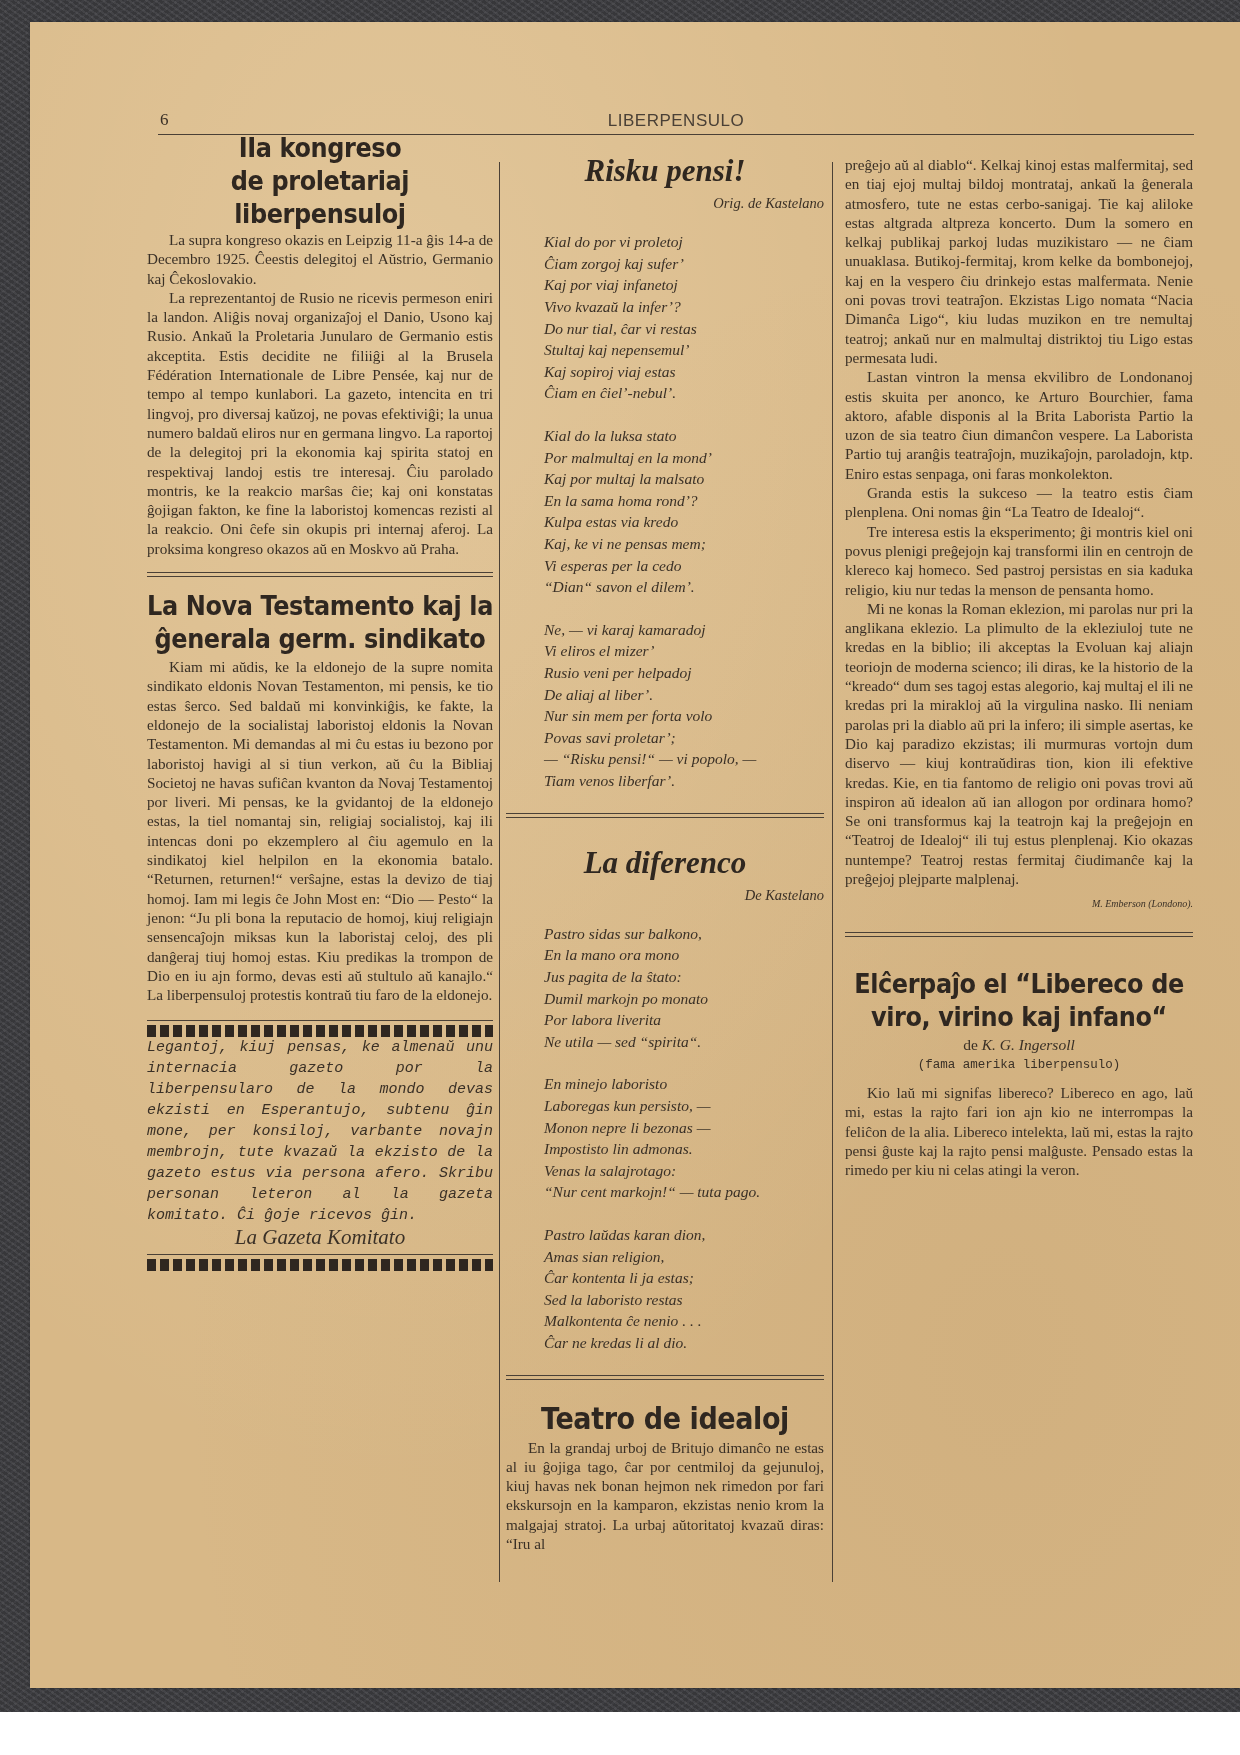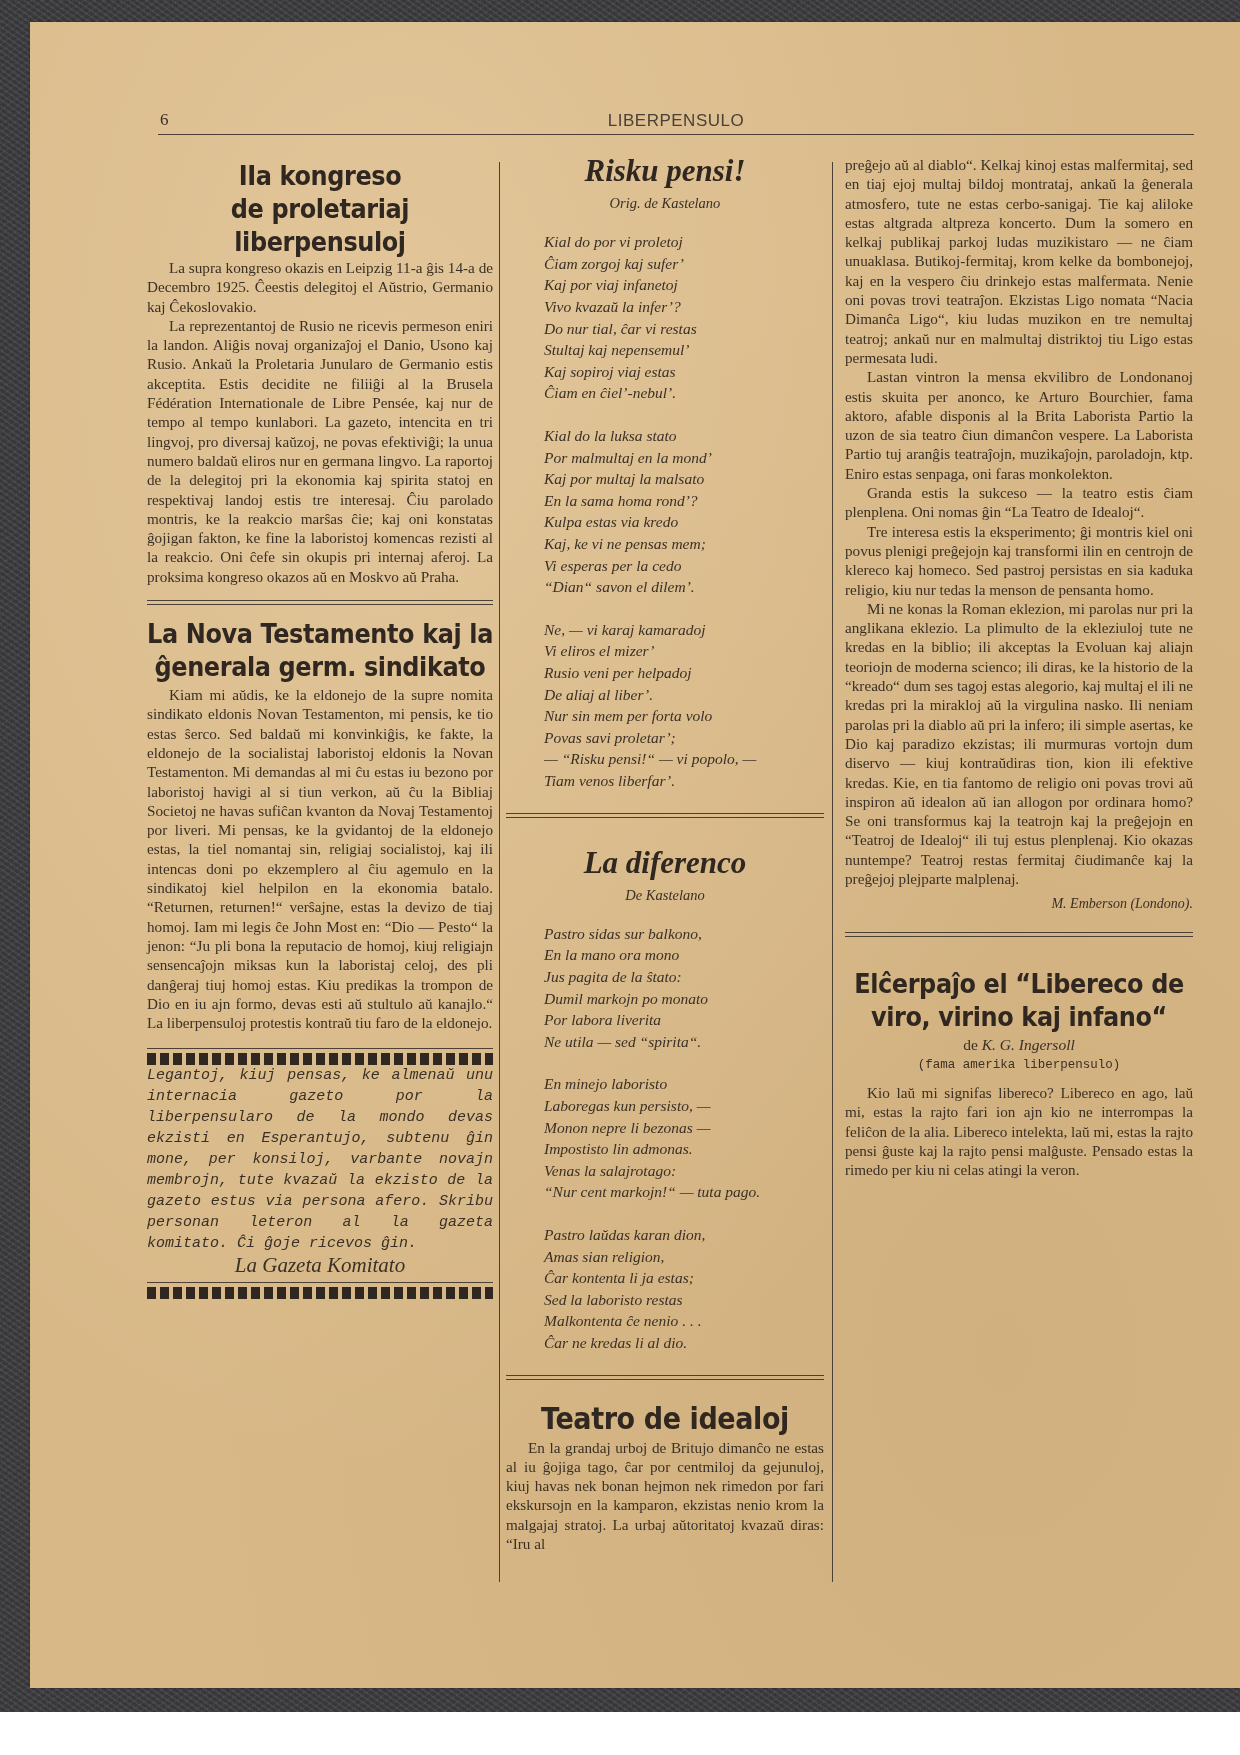--- a/index.html
+++ b/index.html
@@ -30,47 +30,47 @@
   }
   .page-number { position: absolute; left: 2px; top: 0px; font-size: 17px; }
   .paper-title {
     position: absolute; left: 0; right: 0; top: 1px; text-align: center;
     font-family: "Liberation Sans", "DejaVu Sans", sans-serif;
     font-size: 17px; letter-spacing: 0.5px; color: #4a4036;
   }
   .col { position: absolute; font-size: 15.2px; line-height: 19.3px; text-align: justify; }
   .col p { margin: 0; text-indent: 22px; }
   .col p.noindent { text-indent: 0; }
-  .col-1 { left: 147px; top: 164px; width: 346px; }
+  .col-1 { left: 147px; top: 136px; width: 346px; }
   .col-2 { left: 506px; top: 150px; width: 318px; }
   .col-3 { left: 845px; top: 155px; width: 348px; }
   .vrule { position: absolute; width: 0; border-left: 1.3px solid #4a4036; }
   .vr-1 { left: 499px; top: 162px; height: 1420px; }
   .vr-2 { left: 832px; top: 162px; height: 1420px; }
   .headline {
     font-family: "DejaVu Sans", "Liberation Sans", sans-serif; font-weight: bold;
     text-align: center; font-size: 24px; line-height: 30px; color: #2f2720;
     letter-spacing: -0.4px; transform: scaleY(1.1); margin: 0 0 4px 0;
   }
   .poem-title {
     font-family: "Liberation Serif", "DejaVu Serif", serif; font-style: italic; font-weight: bold;
     text-align: center; font-size: 31px; line-height: 38px; color: #2f2720; margin: 2px 0 4px 0;
   }
-  .byline { text-align: center; font-style: italic; font-size: 14.5px; margin-bottom: 18px; }
+  .byline { text-align: right; font-style: italic; font-size: 14.5px; margin-bottom: 18px; }
   .stanza { margin: 0 0 21px 38px; font-style: italic; font-size: 15.5px; line-height: 21.6px; }
   .stanza div { white-space: nowrap; }
   .double-rule { border-top: 1.3px solid #4a4036; border-bottom: 1.3px solid #4a4036; height: 3px; margin: 0; }
   .dash-bar {
     height: 12px;
     background: repeating-linear-gradient(90deg, #2f2720 0 9px, transparent 9px 13px);
     border-top: 1.3px solid #4a4036; padding-top: 4px; background-clip: content-box;
   }
   .notice { font-style: italic; font-size: 15px; line-height: 21px; text-align: justify; margin: 10px 0 0 0; font-family: Liberation Mono, monospace; }
   .notice-sign { text-align: center; font-style: italic; font-size: 21px; margin: 2px 0 6px 0; }
-  .signature { text-align: right; font-style: italic; font-size: 14px; margin: 6px 0 0 0; }
+  .signature { text-align: right; font-style: italic; font-size: 10px; margin: 6px 0 0 0; }
   .sub-byline { text-align: center; font-size: 15.5px; margin: 4px 0 2px; }
   .sub-byline em { font-style: italic; }
   .note { text-align: center; font-size: 12.5px; margin-bottom: 8px; font-family: Liberation Mono, monospace; }
 </style>
 </head>
 <body>
 
 <div class="backdrop"></div>
 
 <div class="paper"></div>

